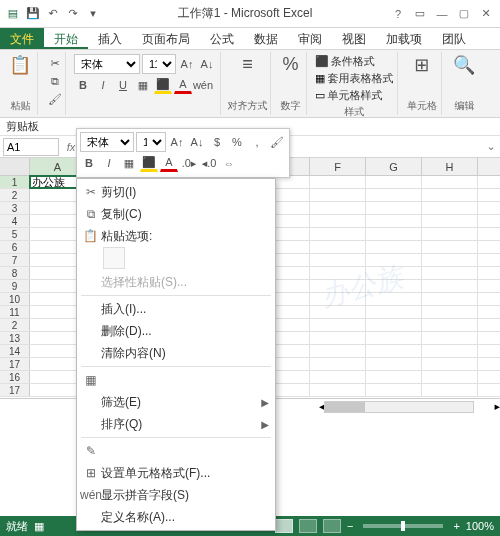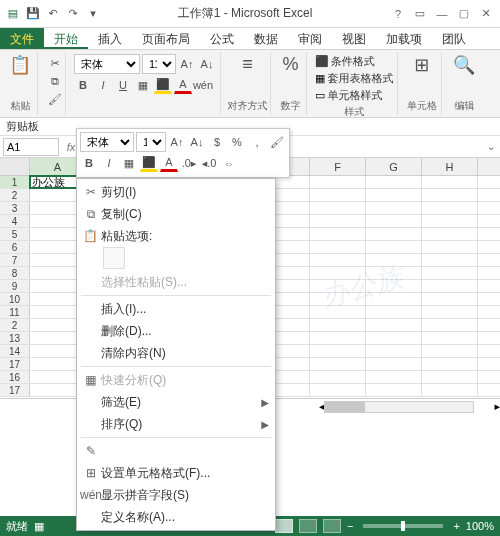--- a/index.html
+++ b/index.html
@@ -451,21 +451,20 @@
       <span class="ic"></span>
       <span>删除(D)...</span>
     </div>
     <div class="cm-item">
       <span class="ic"></span>
       <span>清除内容(N)</span>
     </div>
     <div class="cm-sep"></div>
     <div class="cm-item disabled">
       <span class="ic">▦</span>
-      <span>快速分析(Q)</span>
     </div>
     <div class="cm-item">
       <span class="ic"></span>
       <span>筛选(E)</span>
       <span class="arr">▶</span>
     </div>
     <div class="cm-item">
       <span class="ic"></span>
       <span>排序(Q)</span>
       <span class="arr">▶</span>

